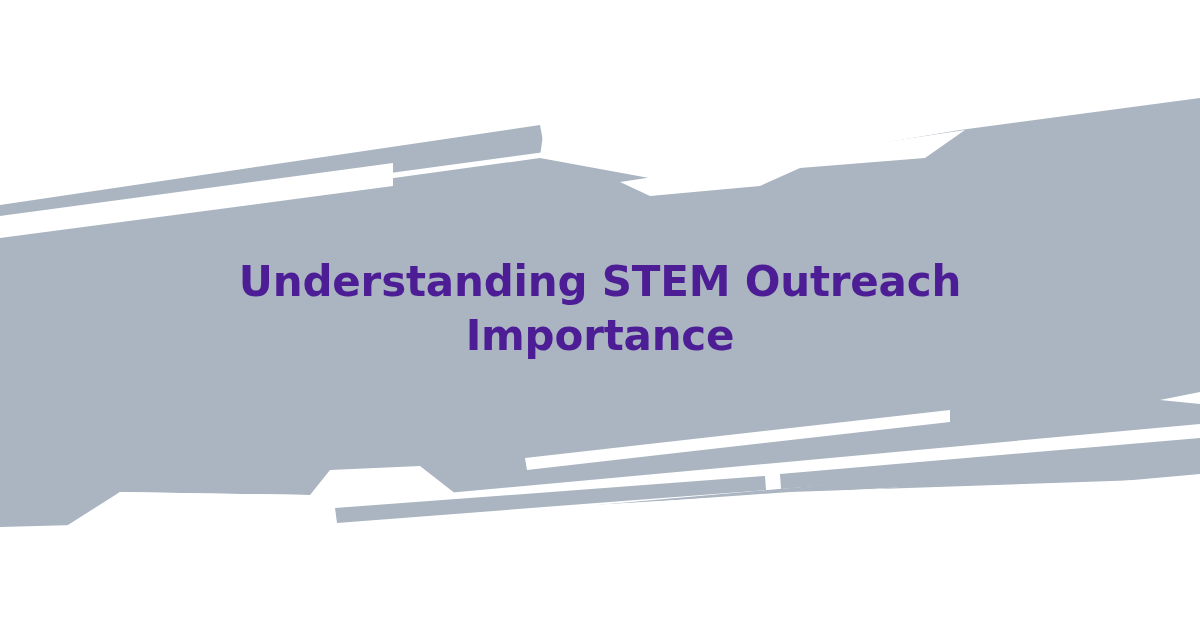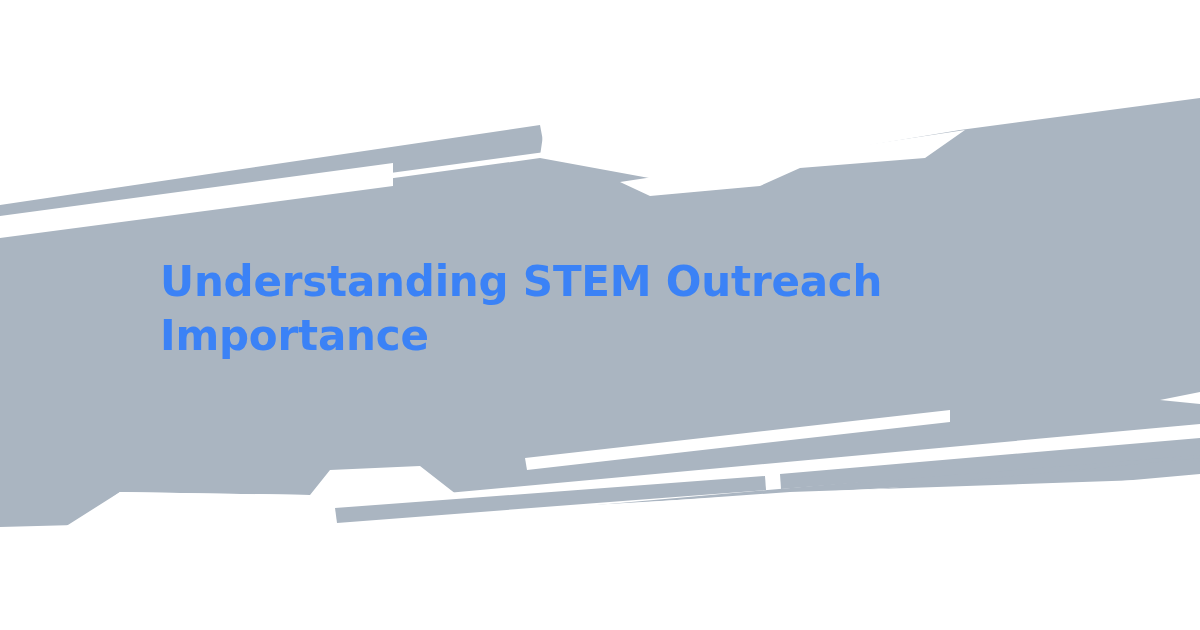--- a/index.html
+++ b/index.html
@@ -30,26 +30,27 @@
     width: 1200px;
     height: 630px;
     display: flex;
     align-items: center;
     justify-content: center;
     pointer-events: none;
   }
   #title {
     width: 880px;
     margin: 0;
+    text-align: center;
     font-family: "DejaVu Sans", "Liberation Sans", sans-serif;
     font-size: 42px;
     font-weight: 700;
     line-height: 1.28;
     letter-spacing: -0.2px;
-    color: #3b82f6;
+    color: #4c1d95;
     transform: translateY(-6px);
     white-space: pre-wrap;
   }
 </style>
 </head>
 <body>
 
 <div id="banner">
 
   <svg id="art" viewBox="0 0 1200 630" preserveAspectRatio="none">

